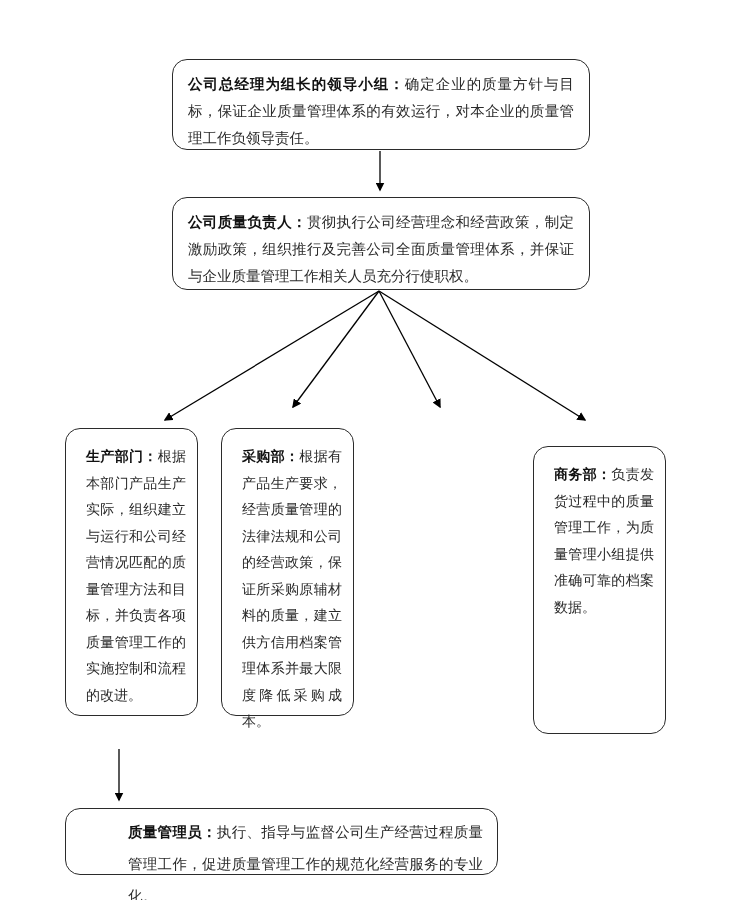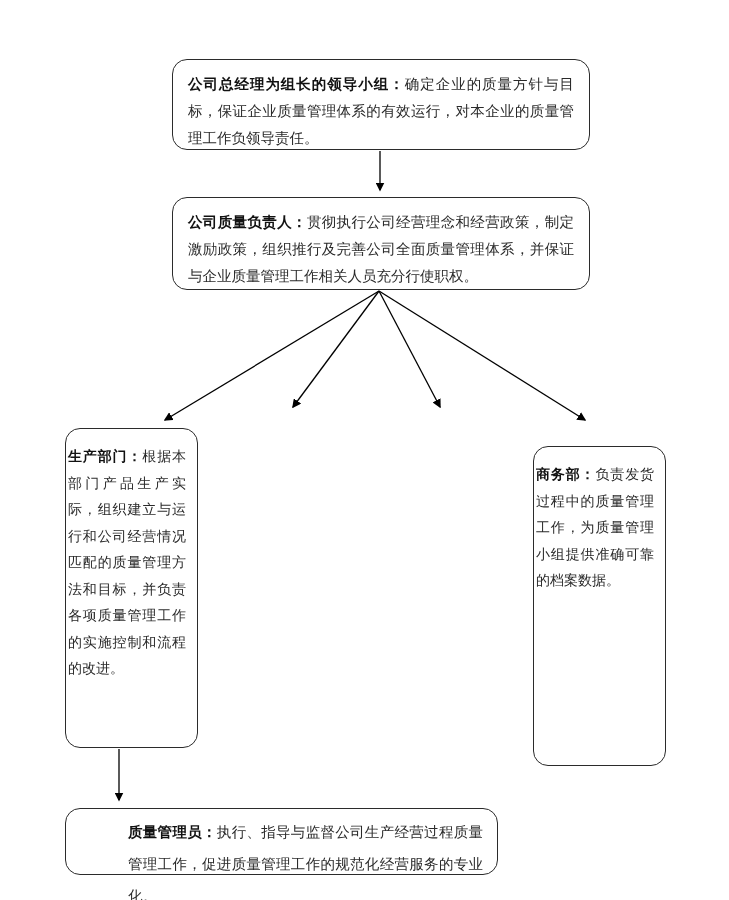--- a/index.html
+++ b/index.html
@@ -26,21 +26,21 @@
   .node .txt {
     text-align: justify;
   }
   .node b { font-weight: bold; color: #111; }
   
   .node.wide { left: 172px; width: 418px; padding: 11px 15px 8px 15px; }
   .node.wide .txt { line-height: 27px; }
   #node-leadership { top: 59px;  height: 91px; }
   #node-director   { top: 197px; height: 93px; }
   
-  .node.tall { top: 428px; width: 133px; height: 320px; padding: 15px 11px 10px 2px; }
+  .node.tall { top: 428px; width: 133px; height: 288px; padding: 15px 11px 10px 20px; }
   .node.tall .txt { line-height: 26.5px; font-size: 14px; }
   #node-production { left: 65px;  }
   #node-purchasing { left: 221px; }
   #node-sales      { left: 377px; }
   #node-commerce   { left: 533px; margin-top: 18px; }
   
   #node-quality-admin {
     left: 65px; top: 808px; width: 433px; height: 67px;
     padding: 7px 14px 6px 14px;
   }
@@ -77,20 +77,23 @@
   </div>
 
   <div class="node wide" id="node-leadership">
     <p class="txt"><b>公司总经理为组长的领导小组：</b><span>确定企业的质量方针与目标，保证企业质量管理体系的有效运行，对本企业的质量管理工作负领导责任。</span></p>
   </div>
 
   <div class="node tall" id="node-production">
     <p class="txt"><b>生产部门：</b><span>根据本部门产品生产实际，组织建立与运行和公司经营情况匹配的质量管理方法和目标，并负责各项质量管理工作的实施控制和流程的改进。</span></p>
   </div>
 
+  <div class="node tall" id="node-purchasing">
+    <p class="txt"><b>采购部：</b><span>根据有产品生产要求，经营质量管理的法律法规和公司的经营政策，保证所采购原辅材料的质量，建立供方信用档案管理体系并最大限度降低采购成本。</span></p>
+  </div>
 
 
   <div class="node tall" id="node-commerce">
     <p class="txt"><b>商务部：</b><span>负责发货过程中的质量管理工作，为质量管理小组提供准确可靠的档案数据。</span></p>
   </div>
 
   <div class="node" id="node-quality-admin">
     <p class="txt"><b>质量管理员：</b><span>执行、指导与监督公司生产经营过程质量管理工作，促进质量管理工作的规范化经营服务的专业化。</span></p>
   </div>
 

